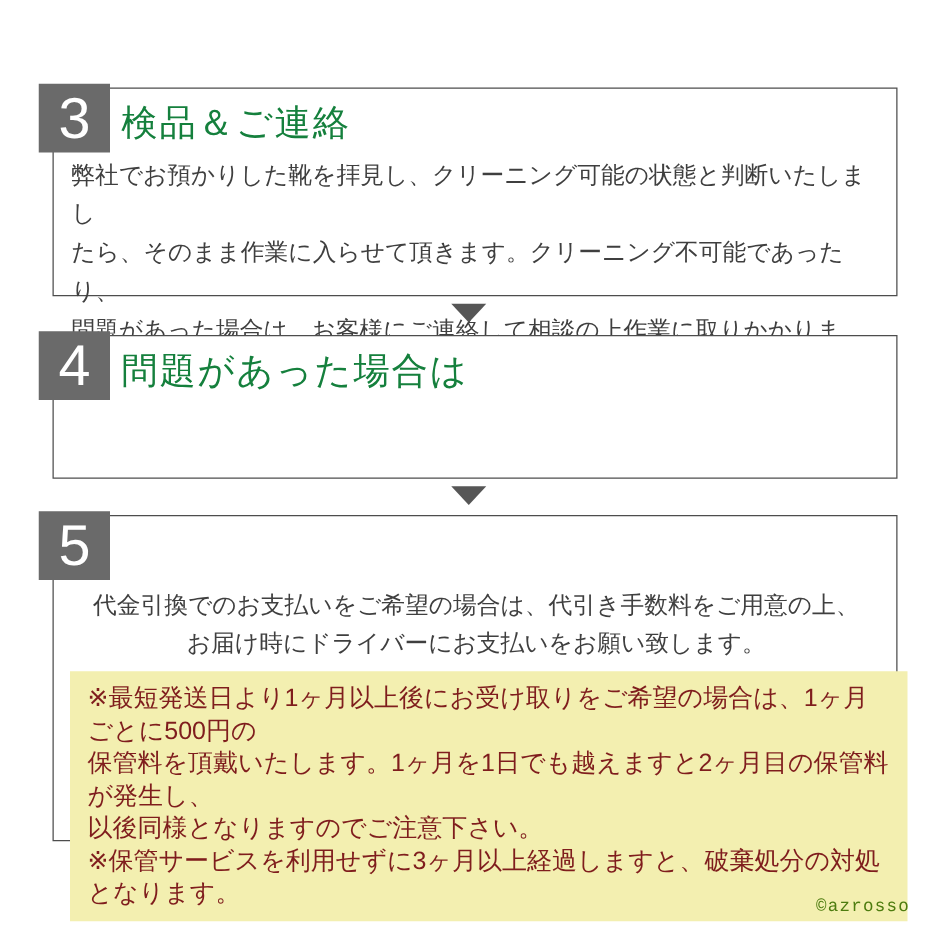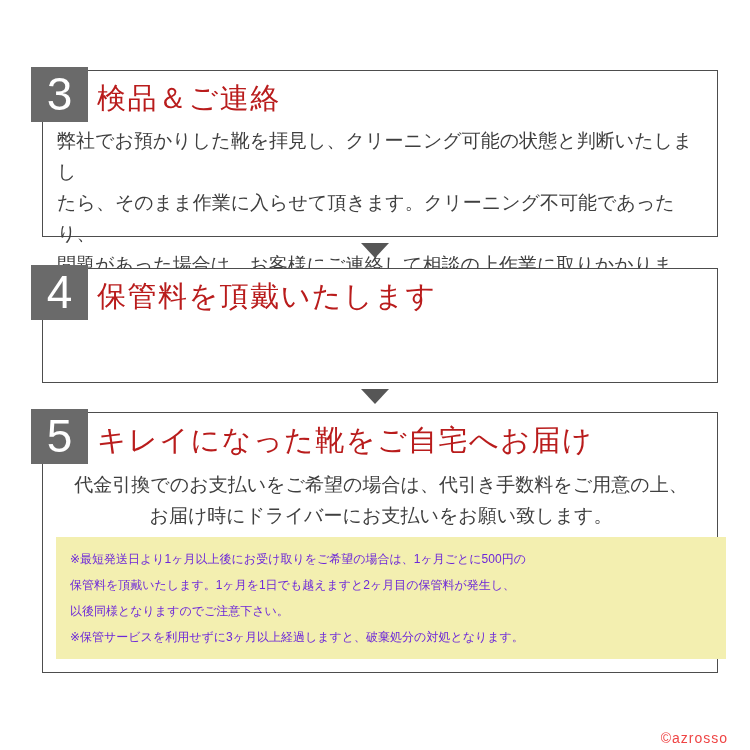--- a/index.html
+++ b/index.html
@@ -37,21 +37,21 @@
     z-index: 2;
   }
   .title {
     position: absolute;
     left: 54px;
     top: 8px;
     margin: 0;
     font-size: 29px;
     font-weight: 500;
     letter-spacing: 1.5px;
-    color: #b91c1c;
+    color: #15803d;
     font-family: "Liberation Serif", "DejaVu Serif", serif;
     white-space: nowrap;
   }
   .body {
     position: absolute;
     left: 14px;
     right: 12px;
     margin: 0;
     font-size: 19px;
     line-height: 31px;
@@ -63,71 +63,70 @@
   #step-5 .body { top: 56px; text-align: center; }
   .note {
     position: absolute;
     left: 13px;
     top: 124px;
     width: 670px;
     box-sizing: border-box;
     background: #f3efb0;
     padding: 9px 14px 9px 14px;
     margin: 0;
-    font-size: 12px;
+    font-size: 20px;
     line-height: 26px;
-    color: #6d28d9;
+    color: #7f1d1d;
     white-space: pre-line;
   }
   .arrow {
     position: absolute;
     left: 361px;
     width: 0;
     height: 0;
     border-left: 14px solid transparent;
     border-right: 14px solid transparent;
     border-top: 15px solid #565656;
   }
   #arrow-1 { top: 243px; }
   #arrow-2 { top: 389px; }
   .watermark {
     position: absolute;
     right: 22px;
-    bottom: 4px;
-    font-family: Liberation Sans, sans-serif;
+    bottom: 16px;
+    font-family: Liberation Mono, monospace;
     font-size: 14px;
     letter-spacing: 1px;
-    color: #ef4444;
+    color: #4d7c0f;
   }
 </style>
 </head>
 <body>
 
 <div class="canvas">
 
   <section class="step" id="step-3">
     <div class="num">3</div>
     <h2 class="title">検品＆ご連絡</h2>
     <p class="body">弊社でお預かりした靴を拝見し、クリーニング可能の状態と判断いたしまし
 たら、そのまま作業に入らせて頂きます。クリーニング不可能であったり、
 問題があった場合は、お客様にご連絡して相談の上作業に取りかかります。</p>
   </section>
 
   <div class="arrow" id="arrow-1"></div>
 
   <section class="step" id="step-4">
     <div class="num">4</div>
-    <h2 class="title">保管料を頂戴いたします</h2>
+    <h2 class="title">問題があった場合は</h2>
   </section>
 
   <div class="arrow" id="arrow-2"></div>
 
   <section class="step" id="step-5">
     <div class="num">5</div>
-    <h2 class="title">キレイになった靴をご自宅へお届け</h2>
     <p class="body">代金引換でのお支払いをご希望の場合は、代引き手数料をご用意の上、
 お届け時にドライバーにお支払いをお願い致します。</p>
     <p class="note">※最短発送日より1ヶ月以上後にお受け取りをご希望の場合は、1ヶ月ごとに500円の
 保管料を頂戴いたします。1ヶ月を1日でも越えますと2ヶ月目の保管料が発生し、
 以後同様となりますのでご注意下さい。
 ※保管サービスを利用せずに3ヶ月以上経過しますと、破棄処分の対処となります。</p>
   </section>
 
   <div class="watermark">©azrosso</div>
 

